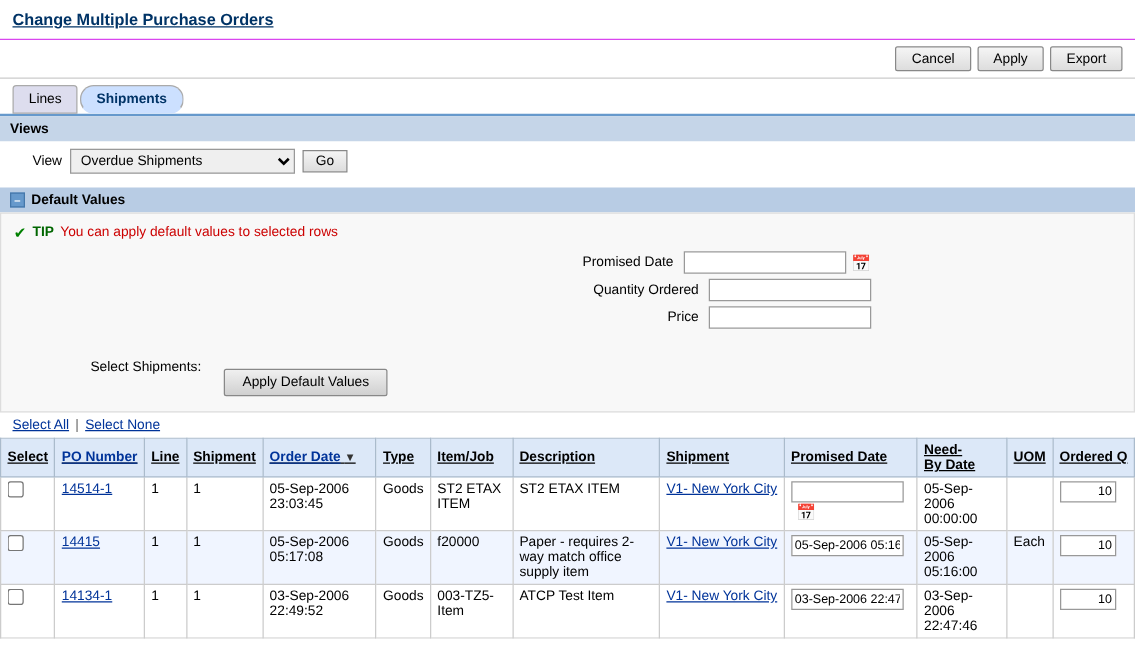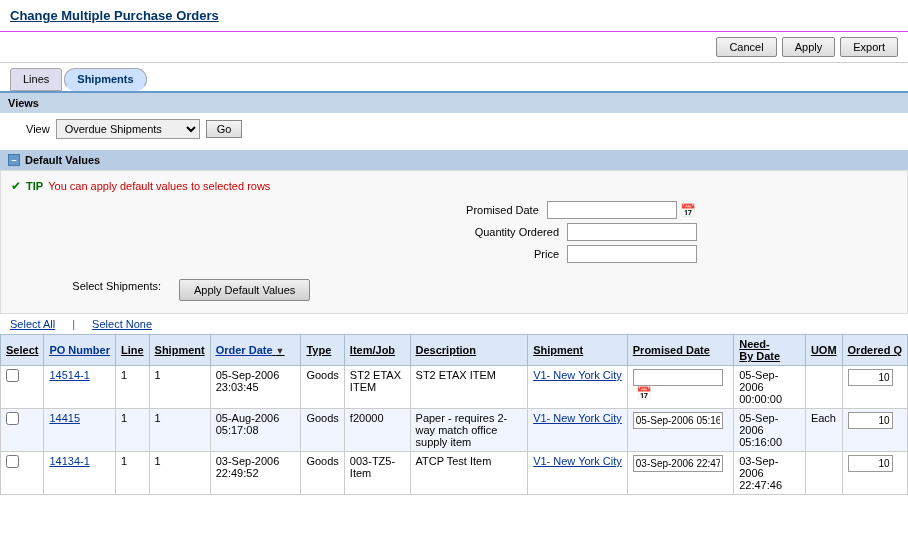--- a/index.html
+++ b/index.html
@@ -114,33 +114,33 @@
     }
     
     .cal-icon {
       margin-left: 4px;
       cursor: pointer;
       color: #666;
       font-size: 13px;
     }
     
     .apply-defaults-btn {
-      margin-top: 8px;
+      margin-top: 24px;
       padding: 4px 14px;
       border: 1px solid #888;
       background: linear-gradient(to bottom, #f0f0f0, #d0d0d0);
       cursor: pointer;
       font-size: 11px;
       border-radius: 2px;
     }
     
     .select-all-links {
       display: flex;
       padding: 4px 10px;
-      gap: 17px;
+      gap: 5px;
     }
     
     .link {
       color: #003399;
       text-decoration: underline;
       cursor: pointer;
       font-size: 11px;
     }
     
     .separator {
@@ -217,21 +217,21 @@
       display: flex;
       align-items: center;
       padding: 6px 26px;
       gap: 6px;
     }
     
     .view-select {
       padding: 2px 4px;
       font-size: 11px;
       border: 1px solid #999;
-      width: 144px;
+      width: 180px;
     }
     
     .go-btn {
       padding: 2px 10px;
       border: 1px solid #888;
       background: linear-gradient(to bottom, #f5f5f5, #ddd);
       cursor: pointer;
       font-size: 11px;
     }
     
@@ -359,21 +359,21 @@
           <td><input type="text" class="date-input" style=""><span class="cal-icon">📅</span></td>
           <td>05-Sep-2006 00:00:00</td>
           <td></td>
           <td><input type="text" class="ordered-input" value="10" style=""></td>
         </tr>
         <tr>
           <td><input type="checkbox" style=""></td>
           <td><a class="po-link">14415</a></td>
           <td>1</td>
           <td>1</td>
-          <td>05-Aug-2006 05:17:08</td>
+          <td>05-Sep-2006 05:17:08</td>
           <td>Goods</td>
           <td>f20000</td>
           <td>Paper - requires 2-way match office supply item</td>
           <td><a class="loc-link">V1- New York City</a></td>
           <td><input type="text" class="date-input" value="05-Sep-2006 05:16" style=""></td>
           <td>05-Sep-2006 05:16:00</td>
           <td>Each</td>
           <td><input type="text" class="ordered-input" value="10" style=""></td>
         </tr>
         <tr>

